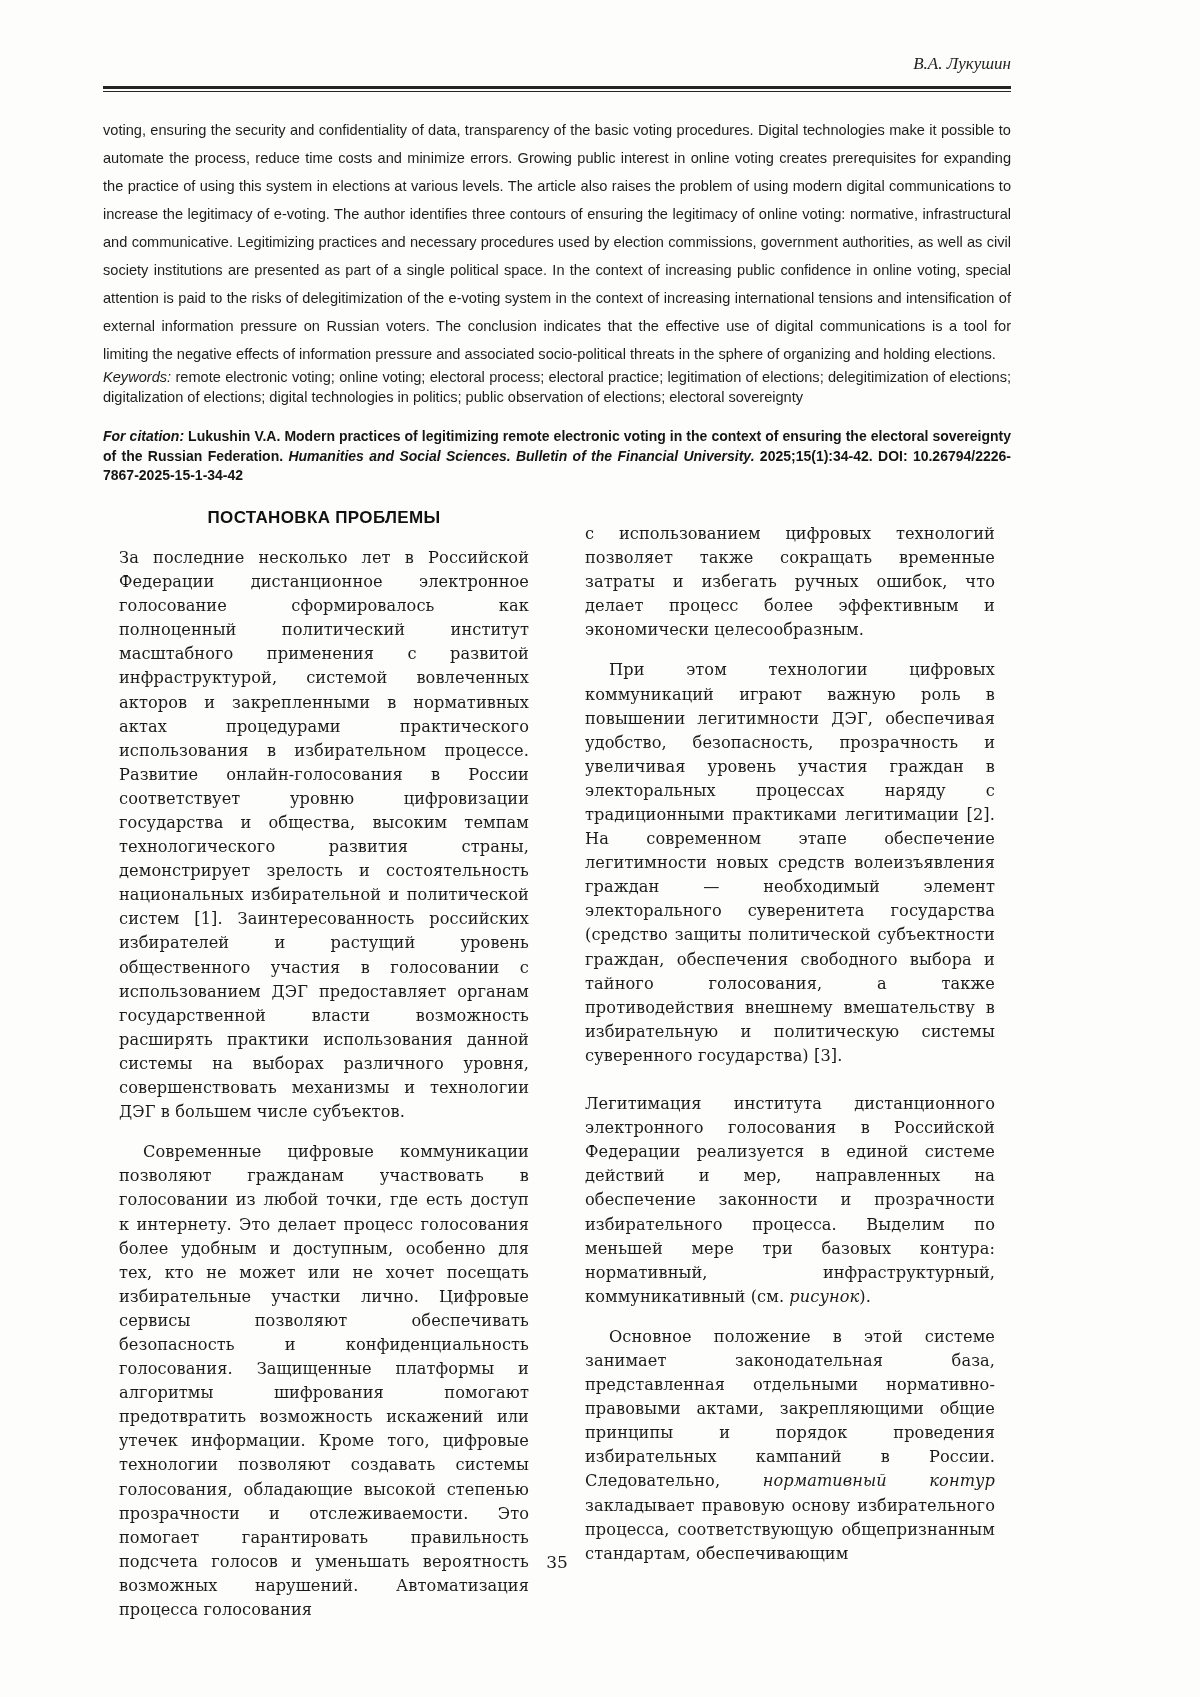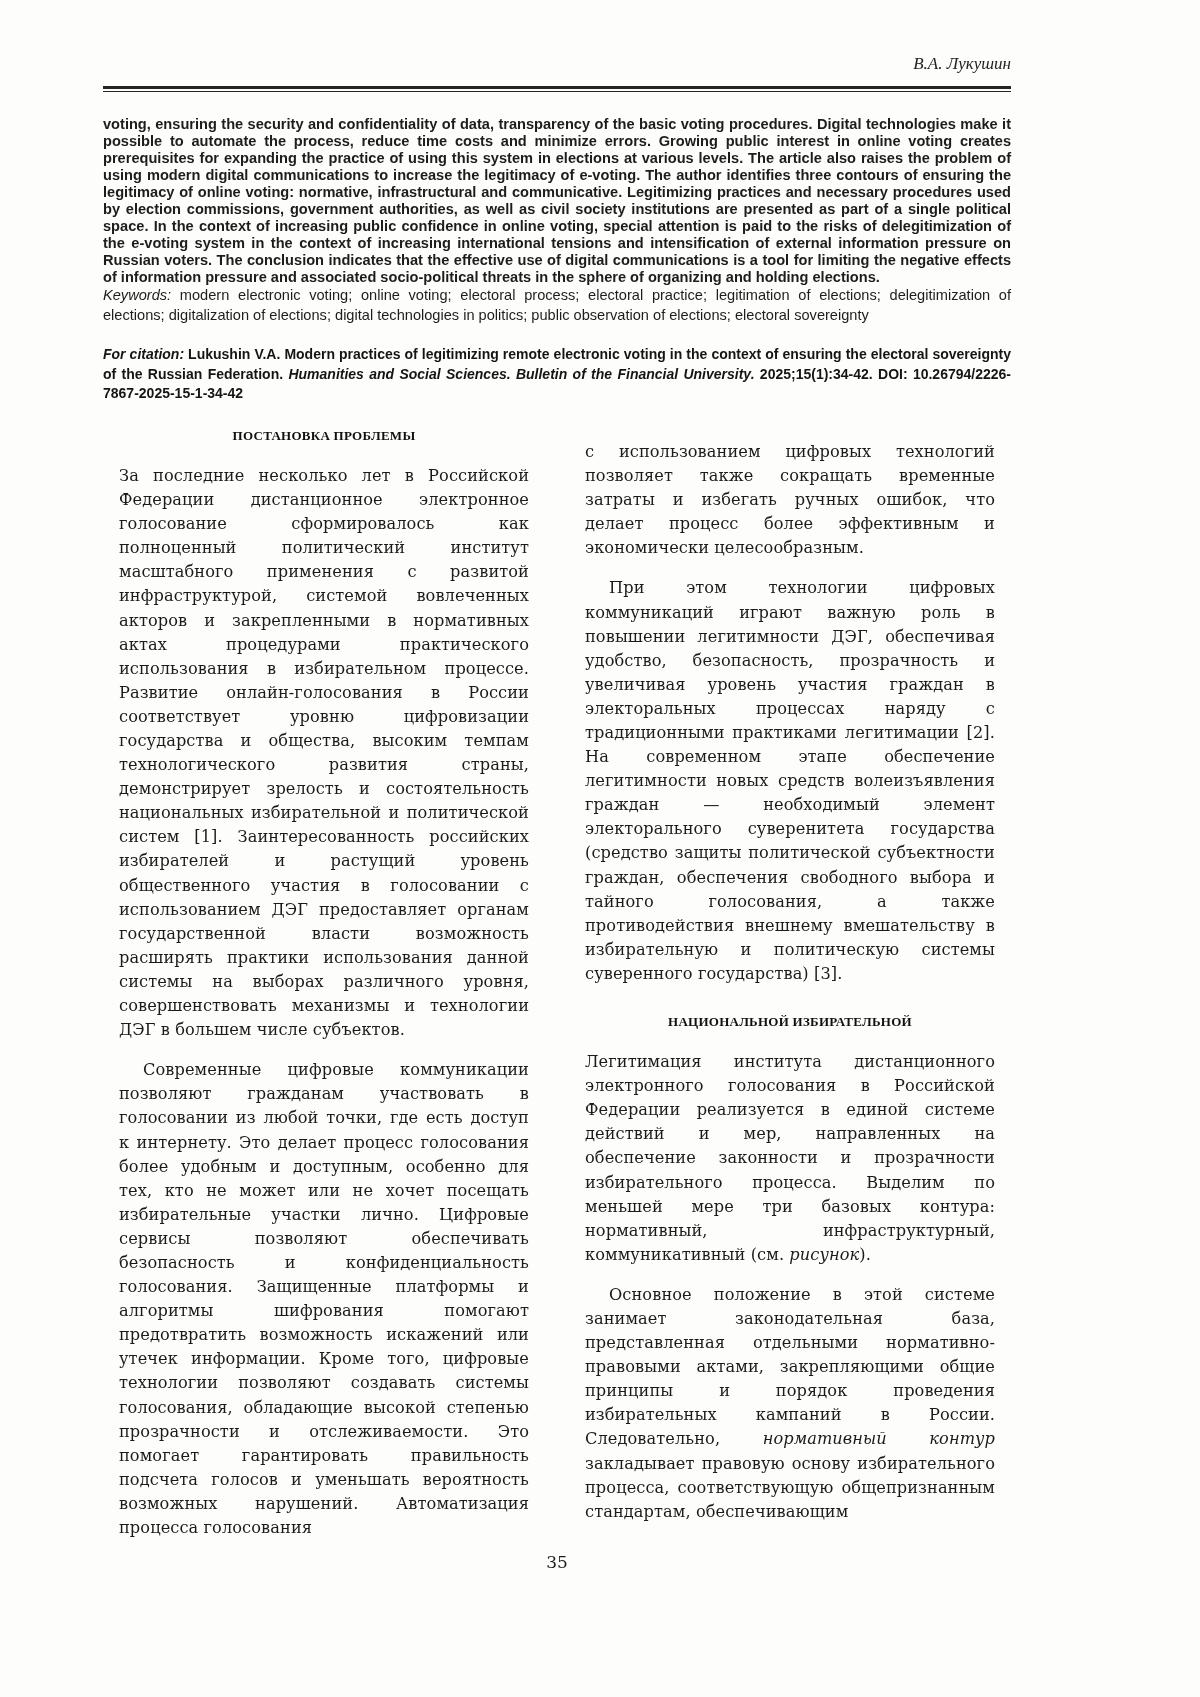--- a/index.html
+++ b/index.html
@@ -34,24 +34,23 @@
   .rule::after {
     content: "";
     display: block;
     border-top: 1.3px solid #242424;
     margin-top: 2px;
   }
   .abstract {
     margin: 24px 0 0 0;
     font-family: "Liberation Sans", sans-serif;
     font-size: 14.6px;
-    line-height: 17px;
+    line-height: 28px;
     text-align: justify;
     color: #1d1d1d;
-    font-weight: bold;
   }
   .keywords {
     margin: 0;
     font-family: "Liberation Sans", sans-serif;
     font-size: 14.6px;
     line-height: 19.6px;
     text-align: justify;
     color: #1d1d1d;
   }
   .kw-label { font-weight: normal; font-style: italic; }
@@ -67,23 +66,23 @@
   .cit-label { font-style: italic; }
   .cit-journal { font-style: italic; }
   .columns {
     margin-top: 20px;
     display: flex;
     gap: 24px;
   }
   .col { width: 442px; }
   .sec-heading {
     margin: 0 0 5px 0;
-    font-family: Liberation Serif, serif;
+    font-family: Liberation Sans, sans-serif;
     font-weight: bold;
-    font-size: 13px;
+    font-size: 17px;
     line-height: 24px;
     text-align: center;
     letter-spacing: 0.02em;
     color: #111;
   }
   .sec-heading.spaced { margin-top: 24px; }
   .sec-heading .hl { display: block; }
   .body {
     margin: 16px;
     font-family: "DejaVu Serif", "Liberation Serif", serif;
@@ -110,37 +109,36 @@
 
 <div class="page">
   <div class="content">
 
     <div class="running-head"><span>В.А. Лукушин</span></div>
 
     <div class="rule"></div>
 
     <p class="abstract">voting, ensuring the security and confidentiality of data, transparency of the basic voting procedures. Digital technologies make it possible to automate the process, reduce time costs and minimize errors. Growing public interest in online voting creates prerequisites for expanding the practice of using this system in elections at various levels. The article also raises the problem of using modern digital communications to increase the legitimacy of e-voting. The author identifies three contours of ensuring the legitimacy of online voting: normative, infrastructural and communicative. Legitimizing practices and necessary procedures used by election commissions, government authorities, as well as civil society institutions are presented as part of a single political space. In the context of increasing public confidence in online voting, special attention is paid to the risks of delegitimization of the e-voting system in the context of increasing international tensions and intensification of external information pressure on Russian voters. The conclusion indicates that the effective use of digital communications is a tool for limiting the negative effects of information pressure and associated socio-political threats in the sphere of organizing and holding elections.</p>
 
-    <p class="keywords"><span class="kw-label">Keywords:</span><span> modern electronic voting; online voting; electoral process; electoral practice; legitimation of elections; delegitimization of elections; digitalization of elections; digital technologies in politics; public observation of elections; electoral sovereignty</span></p>
+    <p class="keywords"><span class="kw-label">Keywords:</span><span> remote electronic voting; online voting; electoral process; electoral practice; legitimation of elections; delegitimization of elections; digitalization of elections; digital technologies in politics; public observation of elections; electoral sovereignty</span></p>
 
     <p class="citation"><span class="cit-label">For citation:</span><span> Lukushin V.A. Modern practices of legitimizing remote electronic voting in the context of ensuring the electoral sovereignty of the Russian Federation. </span><span class="cit-journal">Humanities and Social Sciences. Bulletin of the Financial University.</span><span> 2025;15(1):34-42. DOI: 10.26794/2226-7867-2025-15-1-34-42</span></p>
 
     <div class="columns">
 
       <div class="col">
         <h2 class="sec-heading">ПОСТАНОВКА ПРОБЛЕМЫ</h2>
         <p class="body">За последние несколько лет в Российской Федерации дистанционное электронное голосование сформировалось как полноценный политический институт масштабного применения с развитой инфраструктурой, системой вовлеченных акторов и закрепленными в нормативных актах процедурами практического использования в избирательном процессе. Развитие онлайн-голосования в России соответствует уровню цифровизации государства и общества, высоким темпам технологического развития страны, демонстрирует зрелость и состоятельность национальных избирательной и политической систем [1]. Заинтересованность российских избирателей и растущий уровень общественного участия в голосовании с использованием ДЭГ предоставляет органам государственной власти возможность расширять практики использования данной системы на выборах различного уровня, совершенствовать механизмы и технологии ДЭГ в большем числе субъектов.</p>
         <p class="body indent">Современные цифровые коммуникации позволяют гражданам участвовать в голосовании из любой точки, где есть доступ к интернету. Это делает процесс голосования более удобным и доступным, особенно для тех, кто не может или не хочет посещать избирательные участки лично. Цифровые сервисы позволяют обеспечивать безопасность и конфиденциальность голосования. Защищенные платформы и алгоритмы шифрования помогают предотвратить возможность искажений или утечек информации. Кроме того, цифровые технологии позволяют создавать системы голосования, обладающие высокой степенью прозрачности и отслеживаемости. Это помогает гарантировать правильность подсчета голосов и уменьшать вероятность возможных нарушений. Автоматизация процесса голосования</p>
       </div>
 
       <div class="col">
         <p class="body">с использованием цифровых технологий позволяет также сокращать временные затраты и избегать ручных ошибок, что делает процесс более эффективным и экономически целесообразным.</p>
         <p class="body indent">При этом технологии цифровых коммуникаций играют важную роль в повышении легитимности ДЭГ, обеспечивая удобство, безопасность, прозрачность и увеличивая уровень участия граждан в электоральных процессах наряду с традиционными практиками легитимации [2]. На современном этапе обеспечение легитимности новых средств волеизъявления граждан — необходимый элемент электорального суверенитета государства (средство защиты политической субъектности граждан, обеспечения свободного выбора и тайного голосования, а также противодействия внешнему вмешательству в избирательную и политическую системы суверенного государства) [3].</p>
         <h2 class="sec-heading spaced">
-            <span class="hl">НАЦИОНАЛЬНОЙ ИЗБИРАТЕЛЬНОЙ</span>
           </h2>
         <p class="body"><span>Легитимация института дистанционного электронного голосования в Российской Федерации реализуется в единой системе действий и мер, направленных на обеспечение законности и прозрачности избирательного процесса. Выделим по меньшей мере три базовых контура: нормативный, инфраструктурный, коммуникативный (см. </span><i>рисунок</i><span>).</span></p>
         <p class="body indent"><span>Основное положение в этой системе занимает законодательная база, представленная отдельными нормативно-правовыми актами, закрепляющими общие принципы и порядок проведения избирательных кампаний в России. Следовательно, </span><i>нормативный контур</i><span> закладывает правовую основу избирательного процесса, соответствующую общепризнанным стандартам, обеспечивающим</span></p>
       </div>
 
     </div>
 
   </div>
 
   <div class="page-number">35</div>

